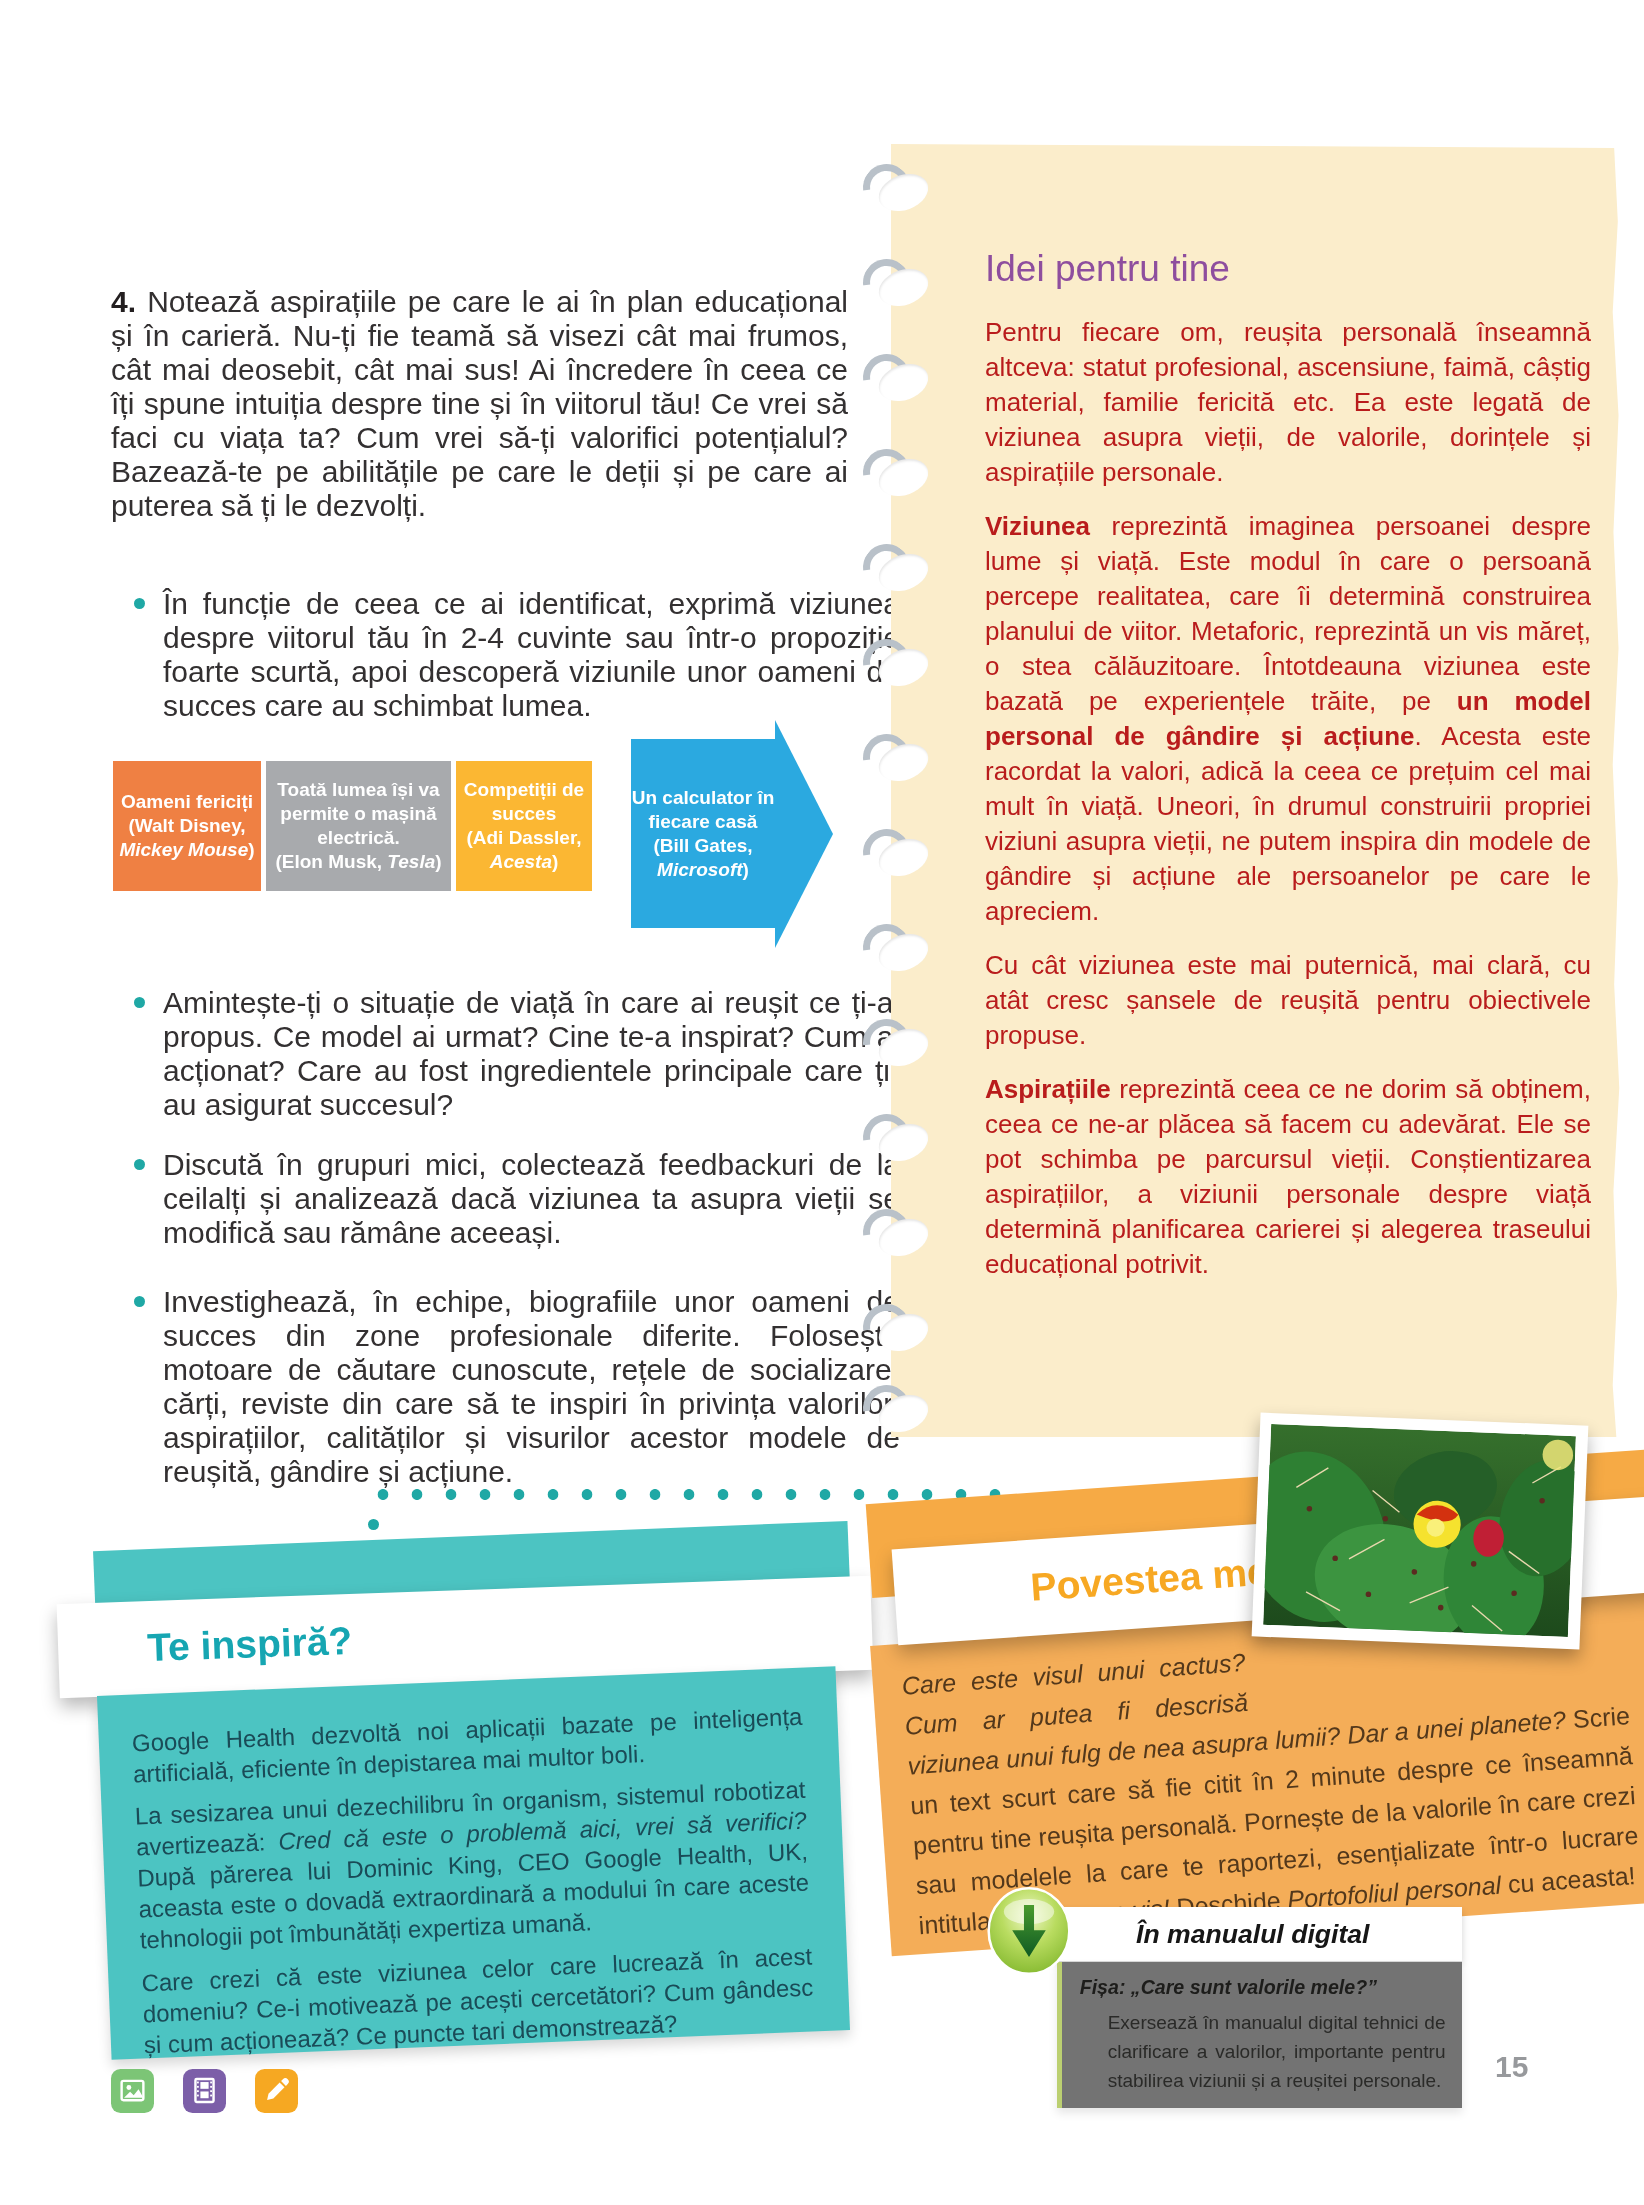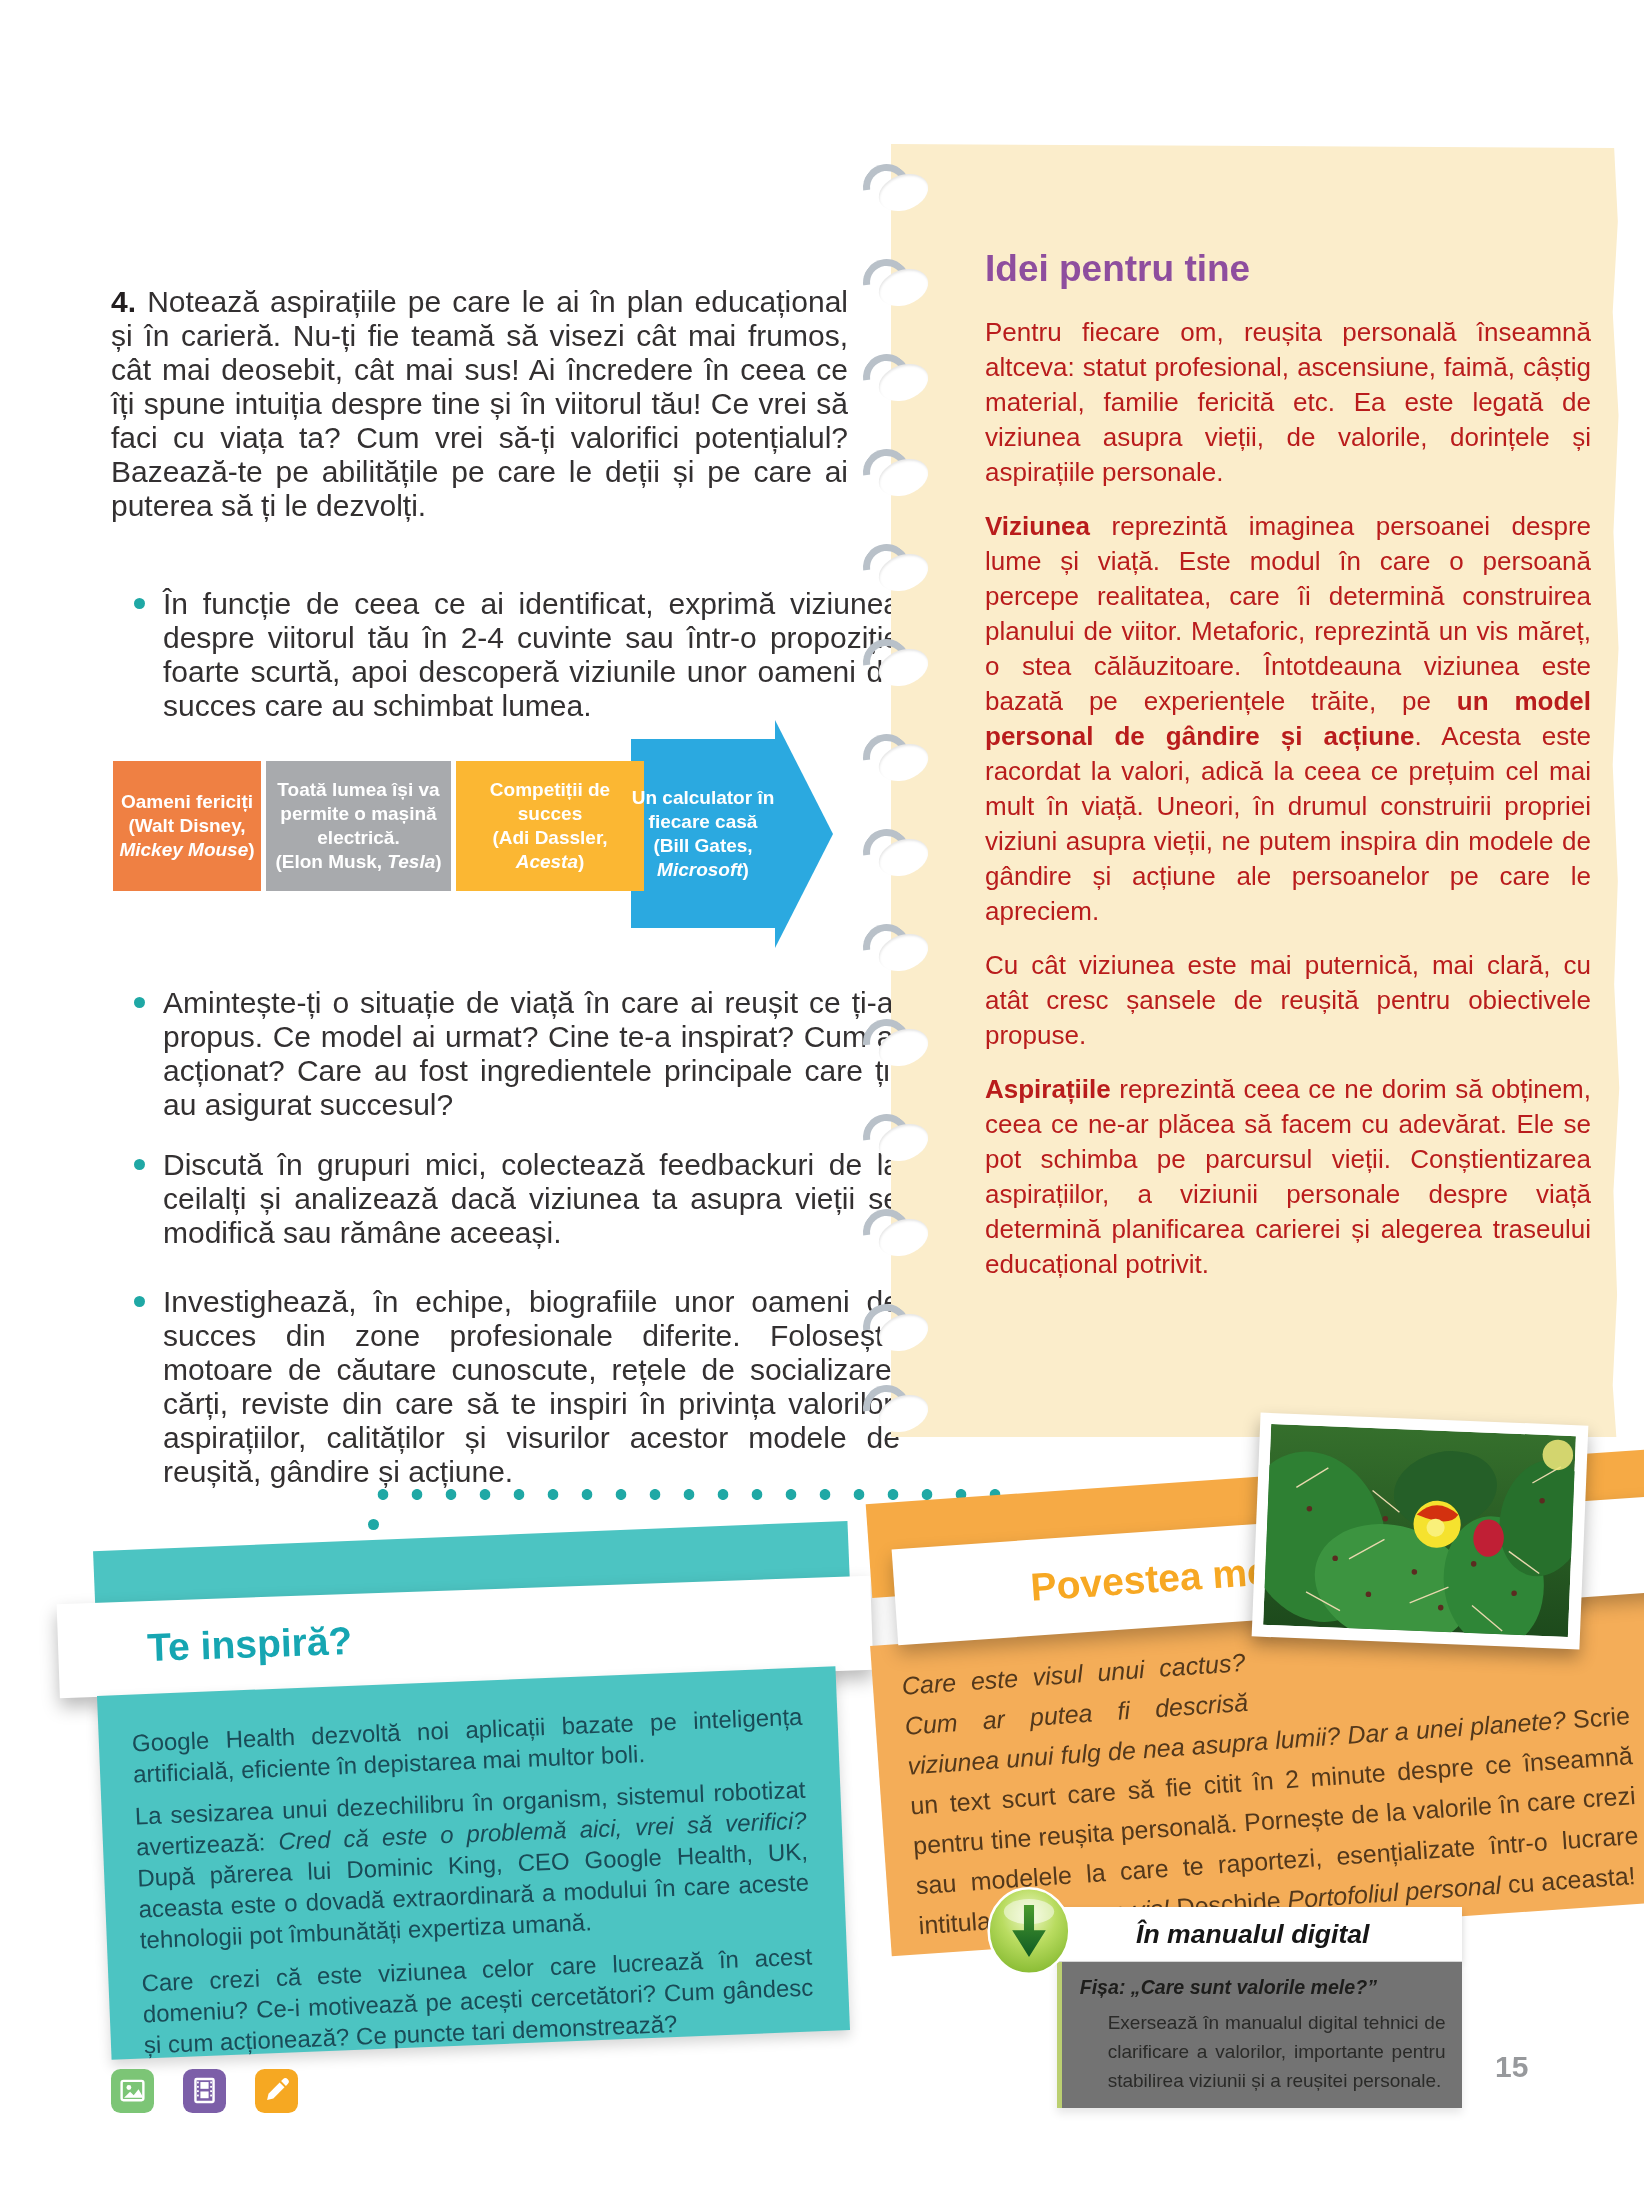--- a/index.html
+++ b/index.html
@@ -23,21 +23,21 @@
   .arrow-tri { width:0; height:0; border-top:114px solid transparent;
                border-bottom:114px solid transparent; border-left:58px solid #2ba9e0; }
   .it { font-style:italic; }
   .bld { font-weight:bold; }
 
   
   .idei-panel { left:891px; top:144px; width:729px; height:1293px; background:#fbedcb;
     clip-path:polygon(0 0,99.2% .3%,99.7% 6%,99% 13%,99.8% 21%,99.1% 30%,99.8% 39%,
       99% 48%,99.7% 57%,99.2% 65%,99.9% 73%,99.1% 81%,99.6% 89%,99% 96%,99.5% 100%,0 100%); }
   .idei-inner { padding:104px 29px 0 94px; }
-  .idei-title { font-size:37px; font-weight:bold; color:#8e4e9e; margin:0 0 25px 0; }
+  .idei-title { font-size:37px; font-weight:normal; color:#8e4e9e; margin:0 0 25px 0; }
   .idei-p { font-size:26px; line-height:35px; color:#b91c1c; text-align:justify; margin:0 0 19px 0; }
 
   .hole { width:61px; height:41px; }
   .hole::before { content:""; position:absolute; left:-5px; top:-7.6px; width:33px; height:33px;
     border:7px solid #b9c1c9; border-radius:50%;
     border-right-color:transparent; border-bottom-color:transparent; transform:rotate(38deg); }
   .hole::after { content:""; position:absolute; right:0; top:2.5px; width:51px; height:35px;
     background:#ffffff; border-radius:50%; transform:rotate(-20deg);
     box-shadow:inset 0 1.9px 2.5px rgba(0,0,0,.10); }
 
@@ -123,21 +123,21 @@
 
     <div class="abs dbox" style="left:266px; top:761px; width:185px; height:130px; background:#a8aaad;">
       <div>
         <div>Toată lumea își va</div>
         <div>permite o mașină</div>
         <div>electrică.</div>
         <div><span>(Elon Musk, </span><span class="it">Tesla</span><span>)</span></div>
       </div>
     </div>
 
-    <div class="abs dbox" style="left:456px; top:761px; width:188px; height:130px; background:#fbb733;">
+    <div class="abs dbox" style="left:456px; top:761px; width:136px; height:130px; background:#fbb733;">
       <div>
         <div>Competiții de</div>
         <div>succes</div>
         <div>(Adi Dassler,</div>
         <div><span class="it">Acesta</span><span>)</span></div>
       </div>
     </div>
 
     <div class="abs dbox" style="left:631px; top:739px; width:144px; height:143px;align-items:flex-end;">
       <div>

